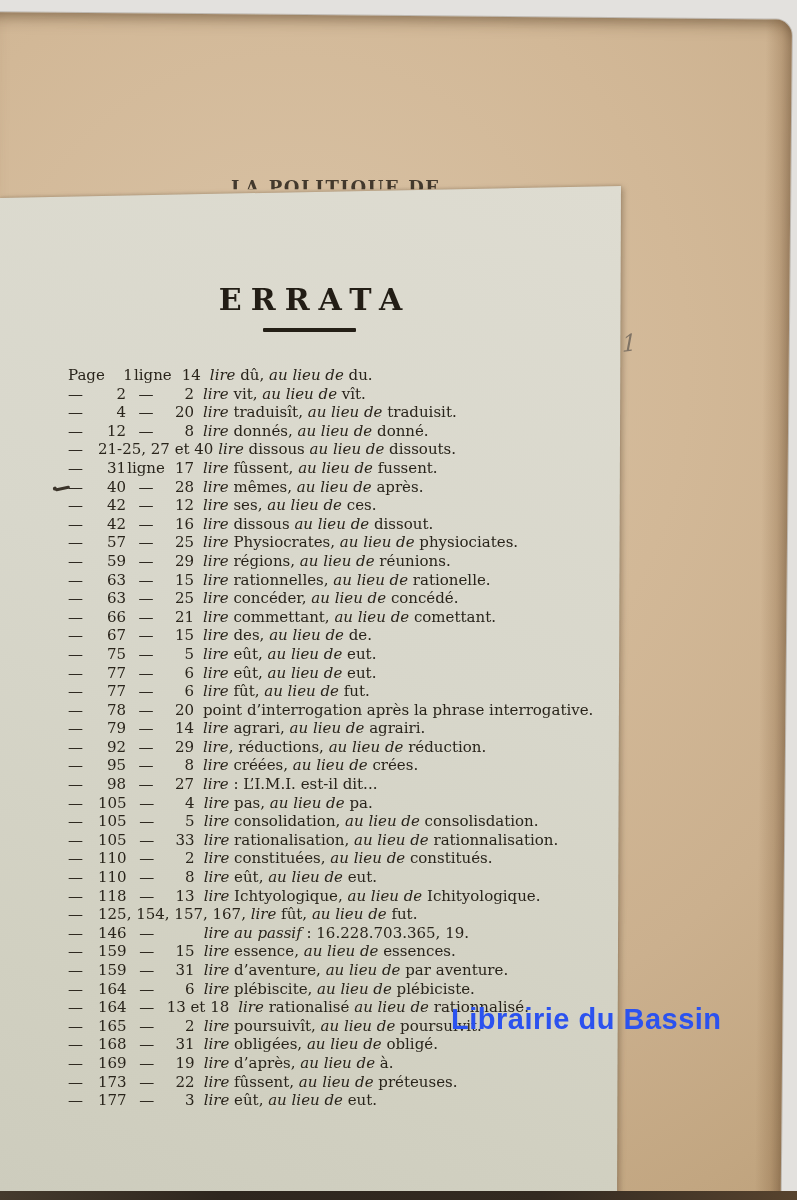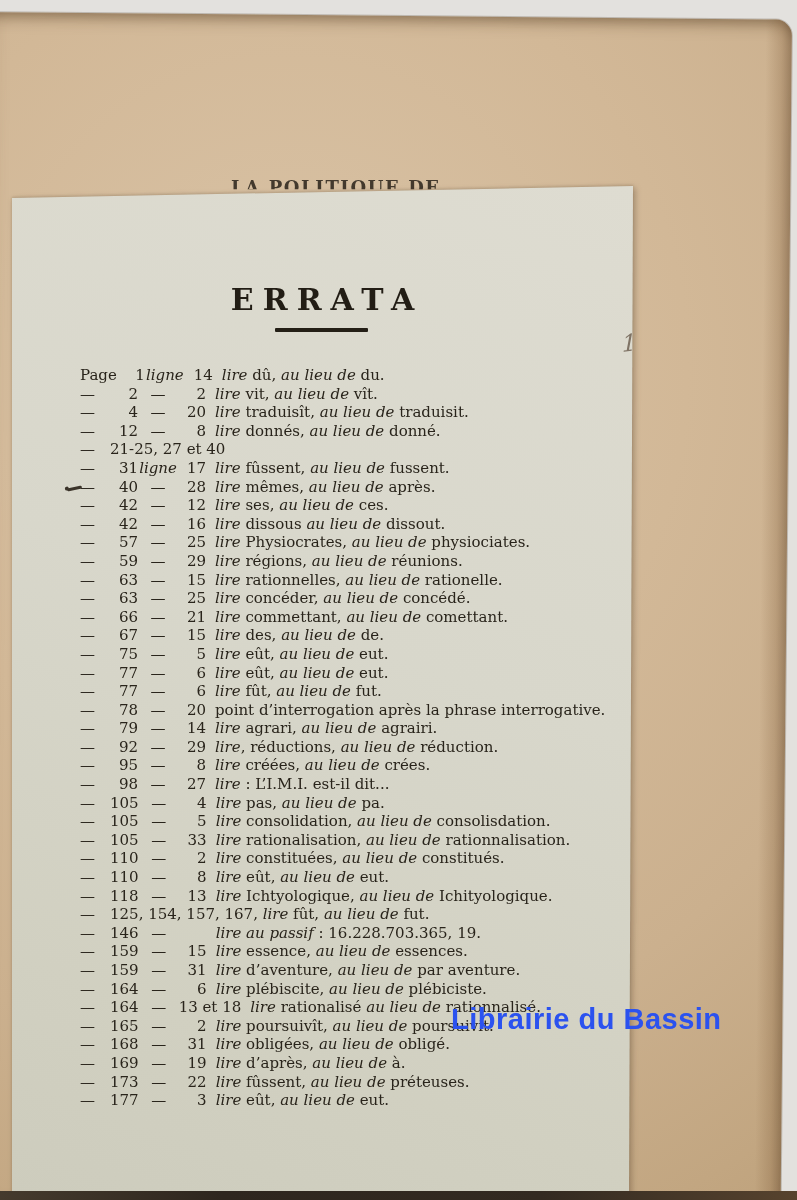--- a/index.html
+++ b/index.html
@@ -29,21 +29,21 @@
   }
   
   .peek{
     position:absolute;left:231px;top:177px;z-index:1;
     font-size:18px;font-weight:700;letter-spacing:1.6px;color:#332b21;
     clip-path:inset(0 0 42% 0);
     opacity:.9;white-space:pre;
   }
   
   .sheet-wrap{
-    position:absolute;left:12px;top:186px;z-index:2;
+    position:absolute;left:0;top:186px;z-index:2;
     filter:drop-shadow(2px 2px 3px rgba(80,60,40,.35)) drop-shadow(0 -1px 1px rgba(80,60,40,.18));
   }
   .sheet{
     position:relative;width:627px;height:1014px;
     clip-path:polygon(0 12px, 621px 0, 617px 1014px, 0 1014px);
     background:linear-gradient(200deg, #dedcd1 0%, #d8d7cb 45%, #d1d0c1 80%, #cdccbd 100%);
   }
   .errata-title{
     position:absolute;top:96px;left:0;width:621px;margin:0;
     text-align:center;text-indent:9px;
@@ -58,21 +58,21 @@
     font-size:15px;color:#29241b;
   }
   .row{
     display:flex;align-items:baseline;
     height:18.6px;line-height:18.6px;
     padding-left:68px;white-space:pre;
   }
   .row i{font-style:italic;}
   .c-m1{flex:0 0 30px;overflow:visible;}
   .c-p {flex:0 0 28px;text-align:right;}
-  .c-m2{flex:0 0 40px;text-align:center;font-style:italic;}
+  .c-m2{flex:0 0 40px;text-align:center;}
   .c-n {flex:0 0 28px;text-align:right;margin-right:9px;}
   .c-text{flex:1 1 auto;}
   .c-lead{white-space:pre;}
   
   .tick{
     position:absolute;left:55px;top:301px;width:15px;height:3px;
     background:#3b342a;border-radius:2px;transform:rotate(-12deg);
   }
   .tick::before{
     content:"";position:absolute;left:-2px;top:-2px;width:4px;height:4px;
@@ -110,21 +110,21 @@
 
   <div class="sheet-wrap">
     <div class="sheet">
       <h1 class="errata-title">ERRATA</h1>
       <div class="rule"></div>
       <div class="list" id="errata-list">
           <div class="row"><span class="c-m1">Page</span><span class="c-p">1</span><span class="c-m2">ligne</span><span class="c-n">14</span><span class="c-text"><i>lire </i><span>dû, </span><i>au lieu de </i><span>du.</span></span></div>
           <div class="row"><span class="c-m1">—</span><span class="c-p">2</span><span class="c-m2">—</span><span class="c-n">2</span><span class="c-text"><i>lire </i><span>vit, </span><i>au lieu de </i><span>vît.</span></span></div>
           <div class="row"><span class="c-m1">—</span><span class="c-p">4</span><span class="c-m2">—</span><span class="c-n">20</span><span class="c-text"><i>lire </i><span>traduisît, </span><i>au lieu de </i><span>traduisit.</span></span></div>
           <div class="row"><span class="c-m1">—</span><span class="c-p">12</span><span class="c-m2">—</span><span class="c-n">8</span><span class="c-text"><i>lire </i><span>donnés, </span><i>au lieu de </i><span>donné.</span></span></div>
-          <div class="row"><span class="c-m1">—</span><span class="c-lead">21-25, 27 et 40 </span></div>
+          <div class="row"><span class="c-m1">—</span><span class="c-lead">21-25, 27 et 40 </span><span class="c-text"><i>lire </i><span>dissous </span><i>au lieu de </i><span>dissouts.</span></span></div>
           <div class="row"><span class="c-m1">—</span><span class="c-p">31</span><span class="c-m2">ligne</span><span class="c-n">17</span><span class="c-text"><i>lire </i><span>fûssent, </span><i>au lieu de </i><span>fussent.</span></span></div>
           <div class="row"><span class="c-m1">—</span><span class="c-p">40</span><span class="c-m2">—</span><span class="c-n">28</span><span class="c-text"><i>lire </i><span>mêmes, </span><i>au lieu de </i><span>après.</span></span></div>
           <div class="row"><span class="c-m1">—</span><span class="c-p">42</span><span class="c-m2">—</span><span class="c-n">12</span><span class="c-text"><i>lire </i><span>ses, </span><i>au lieu de </i><span>ces.</span></span></div>
           <div class="row"><span class="c-m1">—</span><span class="c-p">42</span><span class="c-m2">—</span><span class="c-n">16</span><span class="c-text"><i>lire </i><span>dissous </span><i>au lieu de </i><span>dissout.</span></span></div>
           <div class="row"><span class="c-m1">—</span><span class="c-p">57</span><span class="c-m2">—</span><span class="c-n">25</span><span class="c-text"><i>lire </i><span>Physiocrates, </span><i>au lieu de </i><span>physiociates.</span></span></div>
           <div class="row"><span class="c-m1">—</span><span class="c-p">59</span><span class="c-m2">—</span><span class="c-n">29</span><span class="c-text"><i>lire </i><span>régions, </span><i>au lieu de </i><span>réunions.</span></span></div>
           <div class="row"><span class="c-m1">—</span><span class="c-p">63</span><span class="c-m2">—</span><span class="c-n">15</span><span class="c-text"><i>lire </i><span>rationnelles, </span><i>au lieu de </i><span>rationelle.</span></span></div>
           <div class="row"><span class="c-m1">—</span><span class="c-p">63</span><span class="c-m2">—</span><span class="c-n">25</span><span class="c-text"><i>lire </i><span>concéder, </span><i>au lieu de </i><span>concédé.</span></span></div>
           <div class="row"><span class="c-m1">—</span><span class="c-p">66</span><span class="c-m2">—</span><span class="c-n">21</span><span class="c-text"><i>lire </i><span>commettant, </span><i>au lieu de </i><span>comettant.</span></span></div>
           <div class="row"><span class="c-m1">—</span><span class="c-p">67</span><span class="c-m2">—</span><span class="c-n">15</span><span class="c-text"><i>lire </i><span>des, </span><i>au lieu de </i><span>de.</span></span></div>

